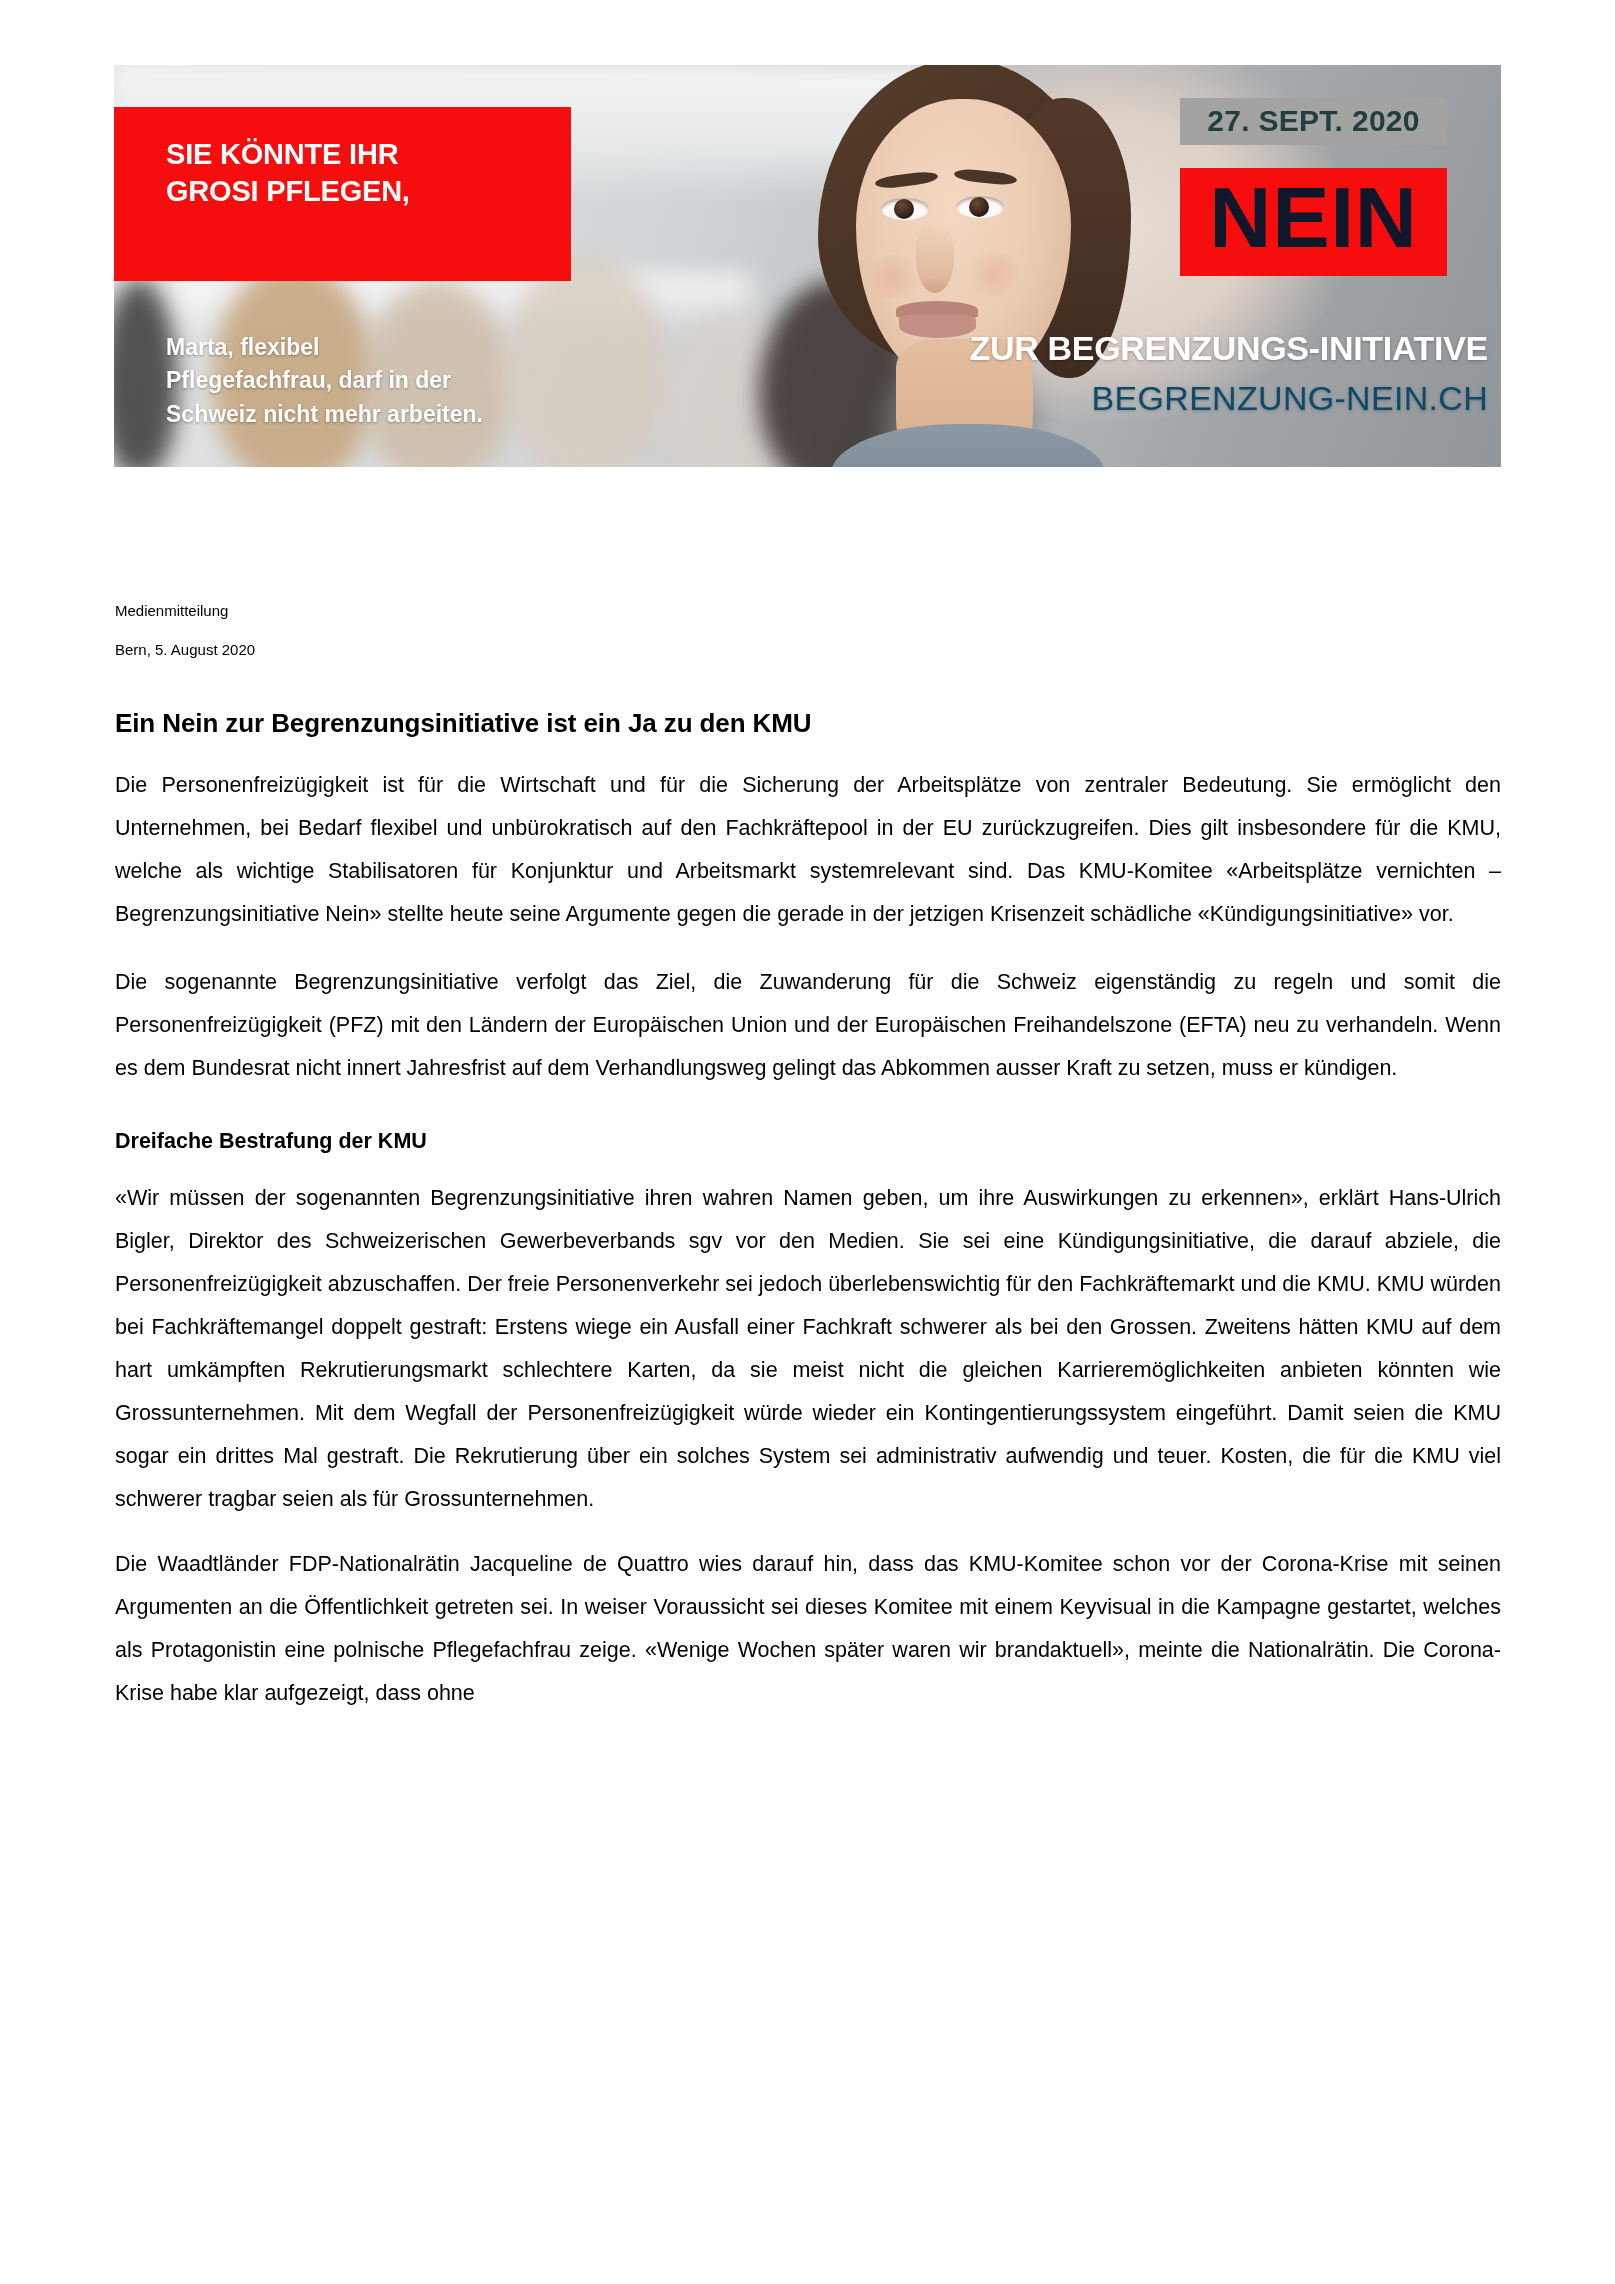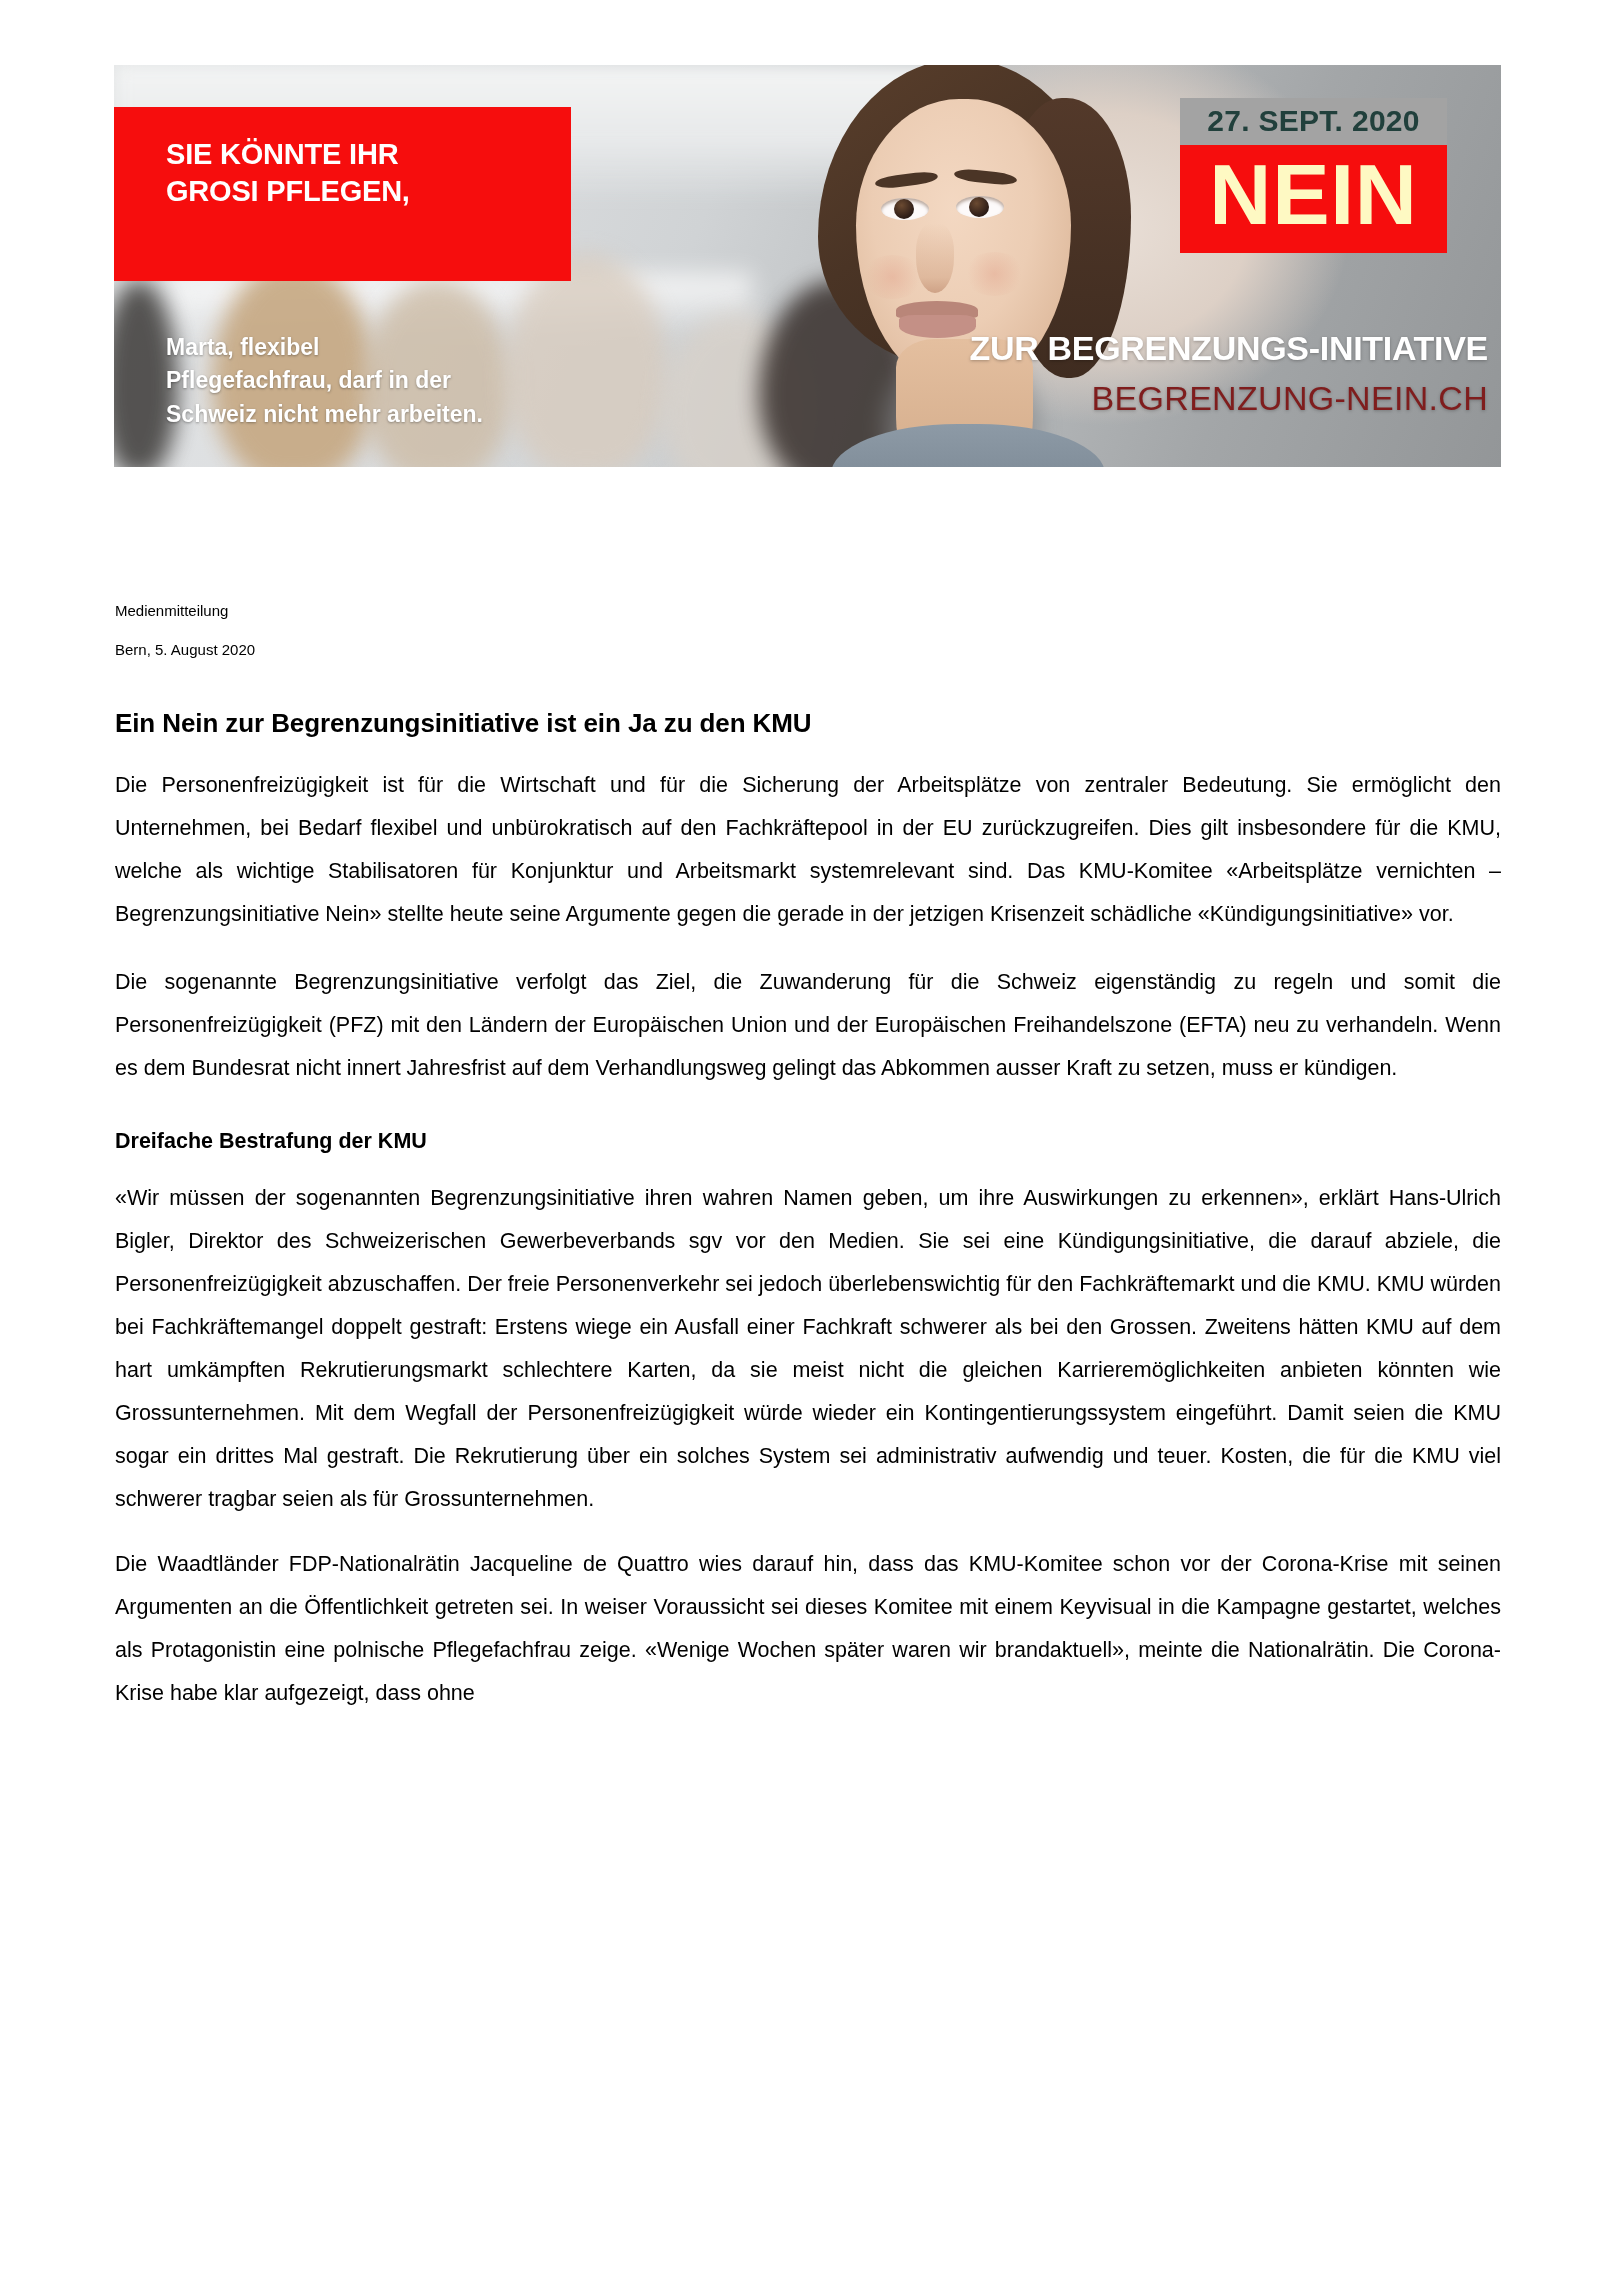--- a/index.html
+++ b/index.html
@@ -181,27 +181,28 @@
     color: #21403c;
     font-weight: bold;
     font-size: 30px;
     letter-spacing: 0.3px;
     text-align: center;
     padding: 7.8px 0 9px;
     line-height: 1;
   }
   .vote-nein {
     background: #f60d0d;
-    color: #fef9c3;
+    color: #0f172a;
     font-weight: bold;
     font-size: 86px;
     letter-spacing: 0.7px;
     text-align: center;
     padding: 6.5px 0 15.6px;
     line-height: 1;
+    margin-top: 23px;
   }
   .banner-sub {
     position: absolute;
     left: 664px;
     top: 264px;
     width: 710px;
     text-align: right;
     font-weight: bold;
     font-size: 34px;
     letter-spacing: -0.3px;
@@ -210,21 +211,21 @@
   }
   .banner-url {
     position: absolute;
     left: 664px;
     top: 314px;
     width: 710px;
     text-align: right;
     font-weight: normal;
     font-size: 34px;
     letter-spacing: 0.3px;
-    color: #7f1d1d;
+    color: #0c4a6e;
     text-shadow: 0 0.7px 3.3px rgba(0,0,0,.25);
   }
 
   
   .doc {
     position: absolute;
     left: 115px;
     top: 603px;
     width: 1386px;
   }

